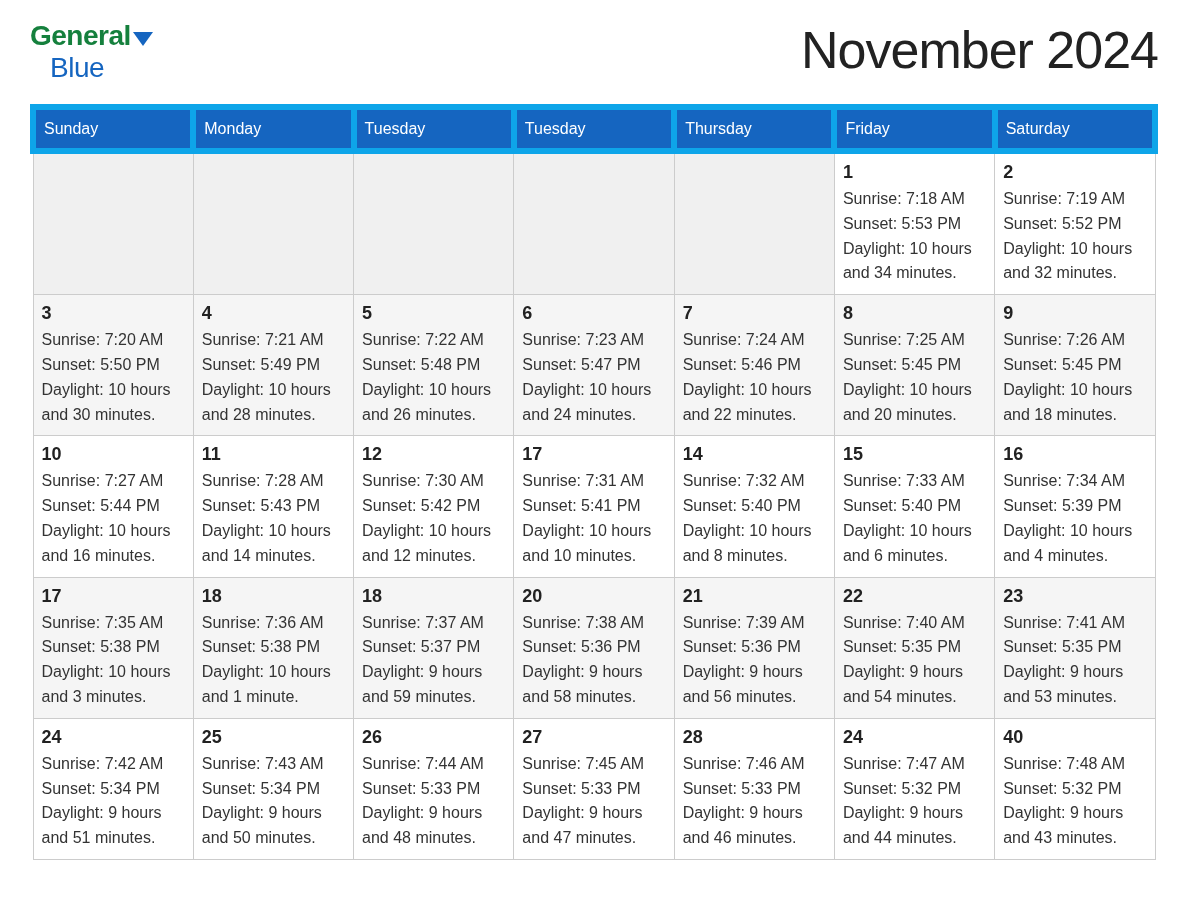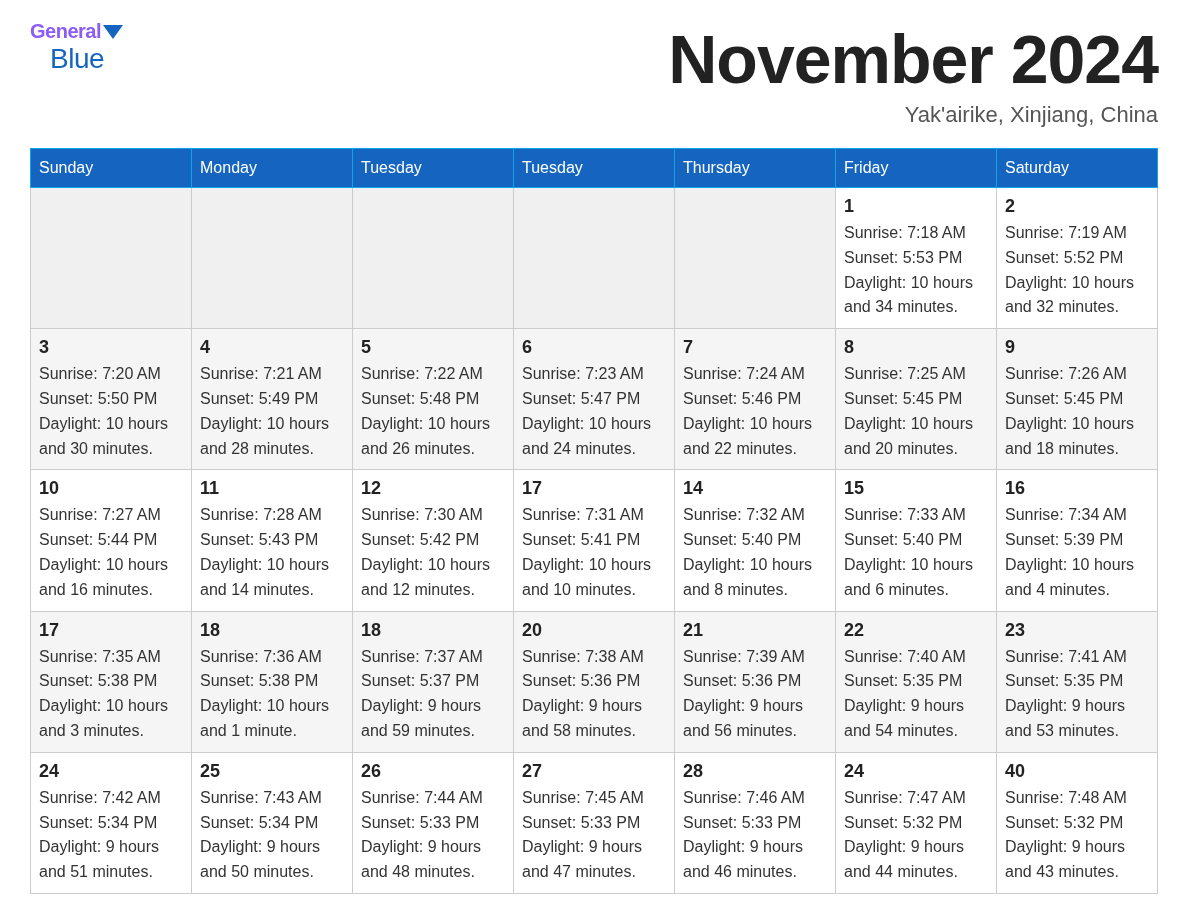--- a/index.html
+++ b/index.html
@@ -15,23 +15,23 @@
       justify-content: space-between;
       align-items: flex-start;
       margin-bottom: 20px;
     }
     .logo {
       display: flex;
       flex-direction: column;
       align-items: flex-start;
     }
     .logo-general {
-      font-size: 20px;
+      font-size: 28px;
       font-weight: bold;
-      color: #8b5cf6;
+      color: #15803d;
       letter-spacing: -0.5px;
     }
     .logo-blue {
       font-size: 28px;
       font-weight: normal;
       color: #1565c0;
       letter-spacing: -0.5px;
       margin-top: -6px;
       padding-left: 20px;
     }
@@ -43,43 +43,43 @@
       border-right: 10px solid transparent;
       border-top: 14px solid #1565c0;
       margin-left: 2px;
       vertical-align: middle;
       margin-top: -4px;
     }
     .title-area {
       text-align: right;
     }
     .month-title {
-      font-size: 68px;
-      font-weight: 700;
+      font-size: 52px;
+      font-weight: 400;
       color: #222;
       letter-spacing: -1px;
     }
     .location {
       font-size: 22px;
       color: #555;
       margin-top: 4px;
     }
     table {
       width: 100%;
       border-collapse: collapse;
       table-layout: fixed;
     }
     thead tr th {
       background-color: #1565c0;
       color: #fff;
       font-size: 16px;
       font-weight: normal;
       padding: 10px 8px;
       text-align: left;
-      border: 1px solid #0ea5e9;
+      border: 6px solid #0ea5e9;
     }
     tbody tr td {
       vertical-align: top;
       padding: 8px 8px;
       border: 1px solid #ccc;
       font-size: 12px;
       color: #333;
       height: 110px;
       background: #fff;
     }
@@ -115,21 +115,20 @@
   <div class="logo">
     <div>
       <span class="logo-general">General</span><span class="logo-triangle"></span>
     </div>
     <div>
       <span class="logo-blue">Blue</span>
     </div>
   </div>
   <div class="title-area">
     <div class="month-title">November 2024</div>
-    <div class="location">Yak'airike, Xinjiang, China</div>
   </div>
 </div>
 
 <table>
   <thead>
     <tr>
     <th>Sunday</th>
         <th>Monday</th>
         <th>Tuesday</th>
         <th>Tuesday</th>

